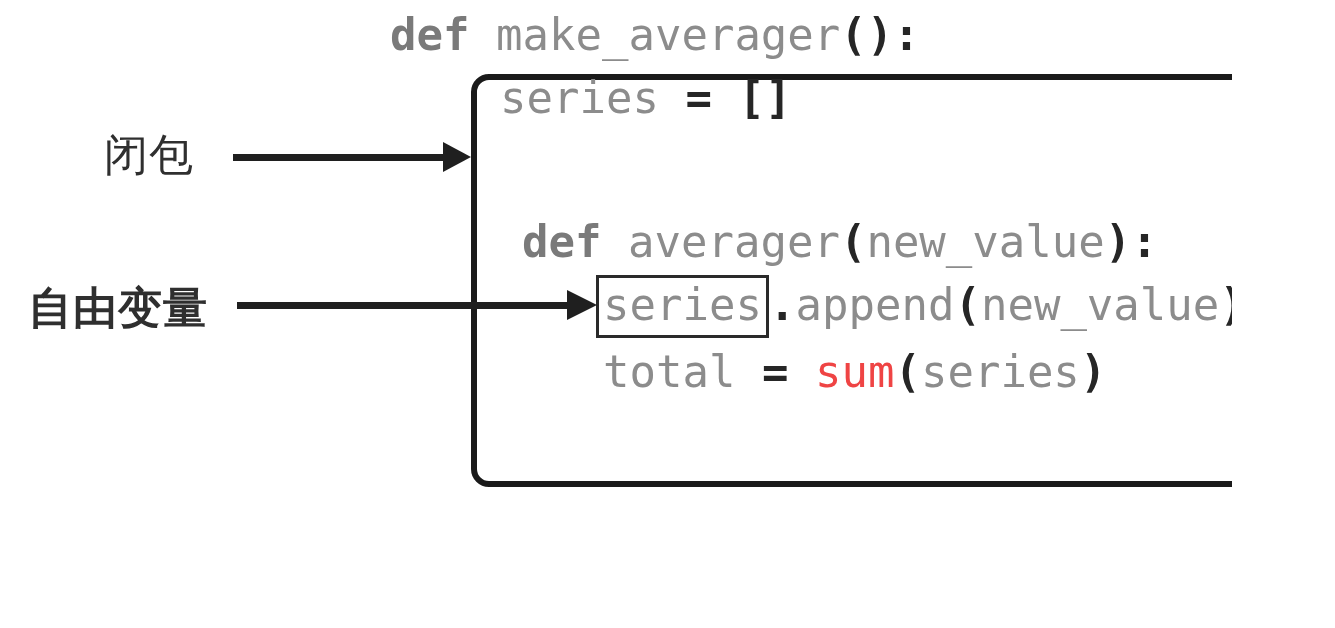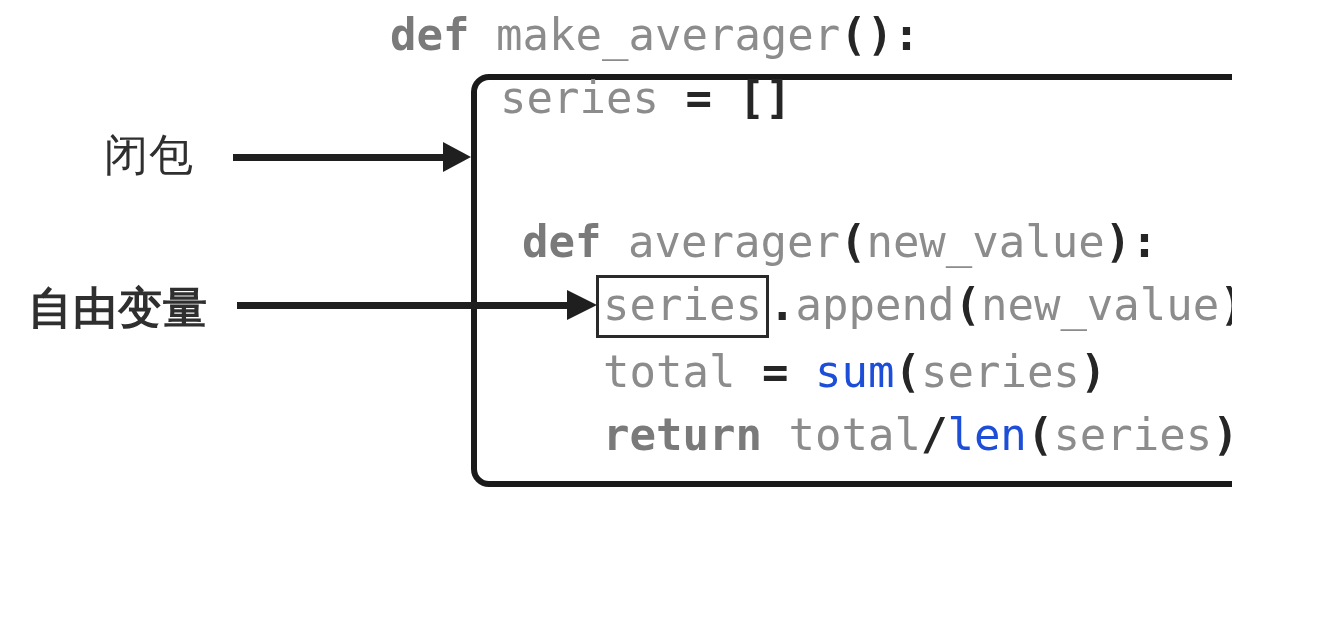--- a/index.html
+++ b/index.html
@@ -18,21 +18,21 @@
   
   .code-line {
     position: absolute;
     font-family: "DejaVu Sans Mono", monospace;
     font-size: 44px;
     line-height: 44px;
     white-space: pre;
   }
   .kw { color: #7a7a7a; font-weight: bold; }
   .id { color: #8c8c8c; }
-  .bi { color: #1d4ed8; }
+  .bi { color: #ef4444; }
   .p  { color: #262626; font-weight: 600; }
 
   
   .closure-box {
     position: absolute;
     left: 471px;
     top: 74px;
     width: 806px;
     height: 413px;
     box-sizing: border-box;
@@ -97,21 +97,20 @@
   <div class="closure-box"></div>
 
   <div class="code-line line-series-init"><span class="id">series </span><span class="p">= []</span></div>
 
   <div class="code-line line-inner-def"><span class="kw">def </span><span class="id">averager</span><span class="p">(</span><span class="id">new_value</span><span class="p">):</span></div>
 
   <div class="code-line line-append"><span class="free-var-box"><span class="id">series</span></span><span class="p">.</span><span class="id">append</span><span class="p">(</span><span class="id">new_value</span><span class="p">)</span></div>
 
   <div class="code-line line-total"><span class="id">total </span><span class="p">= </span><span class="bi">sum</span><span class="p">(</span><span class="id">series</span><span class="p">)</span></div>
 
-  <div class="code-line line-return-inner"><span class="kw">return </span><span class="id">total</span><span class="p">/</span><span class="bi">len</span><span class="p">(</span><span class="id">series</span><span class="p">)</span></div>
 
 
   <div class="cjk-label label-closure">闭包</div>
   <div class="cjk-label label-freevar">自由变量</div>
 
   <div class="arrow-shaft closure-arrow-shaft"></div>
   <div class="arrow-head closure-arrow-head"></div>
 
   <div class="arrow-shaft freevar-arrow-shaft"></div>
   <div class="arrow-head freevar-arrow-head"></div>

